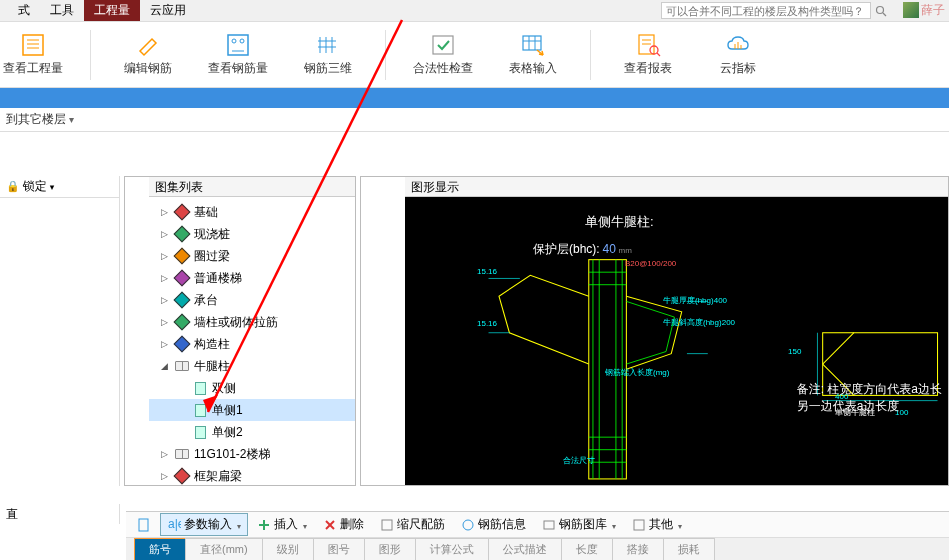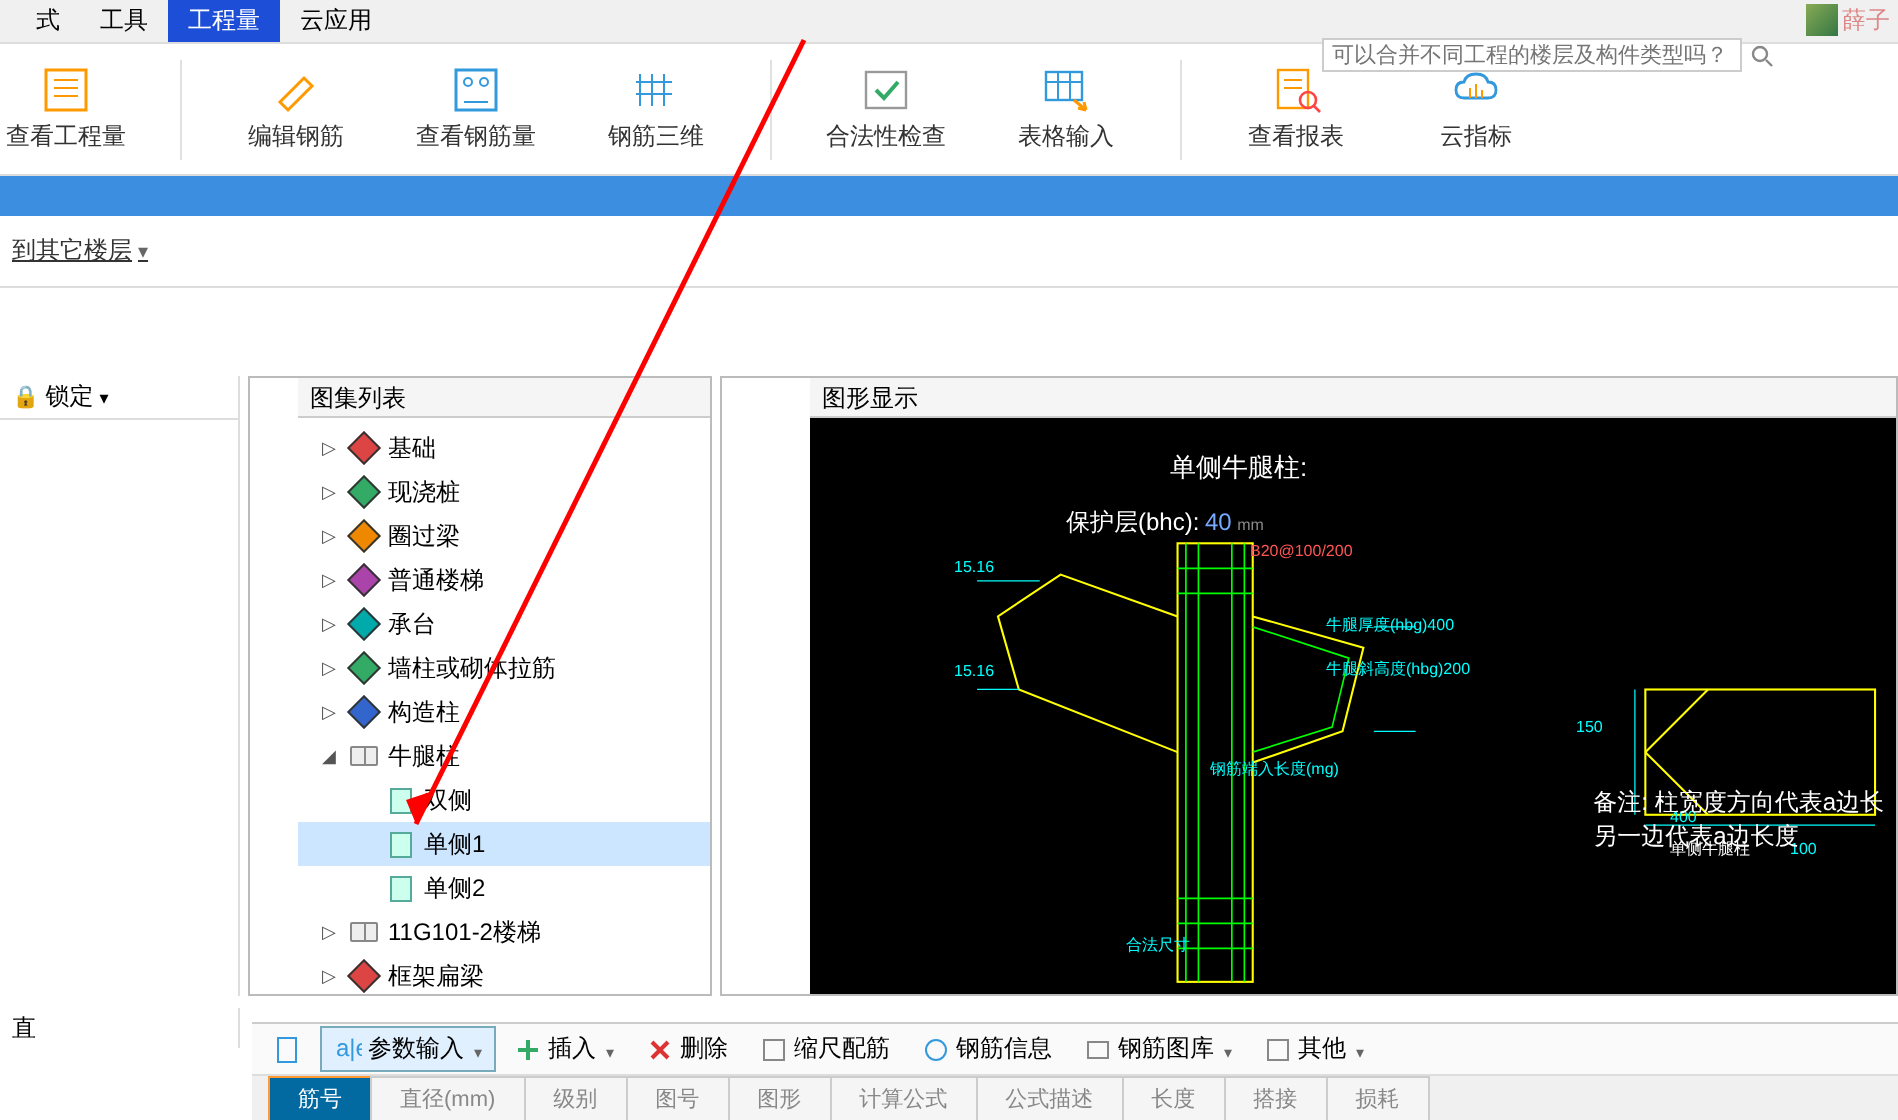--- a/index.html
+++ b/index.html
@@ -1,35 +1,35 @@
 <!DOCTYPE html>
 <html><head>
 <meta charset="utf-8">
 <style>
 * { margin: 0; padding: 0; box-sizing: border-box; font-family: "Microsoft YaHei", sans-serif; font-size: 12px; }
 body { background: #fff; overflow: hidden; width: 949px; height: 560px; position: relative; }
 
 .menubar { height: 22px; background: #f0f0f0; display: flex; align-items: center; padding-left: 8px; border-bottom: 1px solid #ddd; }
 .menubar .menu-item { padding: 2px 10px; cursor: pointer; }
-.menubar .menu-item.active { background: #1d4ed8; color: #fff; }
-.search-box { position: absolute; right: 60px; top: 2px; display: flex; align-items: center; margin-top: 17px; }
+.menubar .menu-item.active { background: #7f1d1d; color: #fff; }
+.search-box { position: absolute; right: 60px; top: 2px; display: flex; align-items: center; }
 .search-box input { width: 210px; height: 17px; border: 1px solid #ccc; font-size: 11px; color: #999; padding: 0 4px; }
 .search-box .mag { width: 16px; height: 16px; margin-left: 2px; display: flex; align-items: center; justify-content: center; }
 .avatar { position: absolute; right: 4px; top: 2px; display: flex; align-items: flex-start; font-size: 11px; color: #d88; padding-left: 32px; }
 .avatar .pic { width: 16px; height: 16px; background: linear-gradient(135deg,#8a5,#374); margin-right: 2px; }
 
 .ribbon { height: 66px; background: #fff; display: flex; align-items: center; border-bottom: 1px solid #ddd; gap: 24px; }
 .ribbon .tool { width: 66px; display: flex; flex-direction: column; align-items: center; justify-content: center; cursor: pointer; }
 .ribbon .tool .ico { width: 32px; height: 26px; display: flex; align-items: center; justify-content: center; margin-bottom: 2px; }
 .ribbon .tool .lbl { font-size: 12px; color: #333; }
 .ribbon .sep { width: 1px; height: 50px; background: #e0e0e0; }
 
 .bluebar { height: 20px; background: #3b8ee0; }
 
-.crumb-row { height: 36px; display: flex; align-items: center; padding-left: 6px; border-bottom: 1px solid #ddd; color: #333; text-decoration: underline; }
+.crumb-row { height: 24px; display: flex; align-items: center; padding-left: 6px; border-bottom: 1px solid #ddd; color: #333; }
 .crumb-row .dd::after { content: "▾"; font-size: 10px; margin-left: 3px; color: #666; }
 
 .spacer { height: 44px; }
 
 .main { display: flex; height: 310px; }
 .left-tool { width: 120px; border-right: 1px solid #ddd; }
 .left-tool .hdr { height: 22px; display: flex; align-items: center; padding: 0 6px; border-bottom: 1px solid #ddd; }
 .left-tool .hdr .lock::before { content: "🔒"; font-size: 11px; margin-right: 3px; }
 .left-tool .hdr .dd::after { content: "▾"; font-size: 9px; margin-left: 3px; }
 

